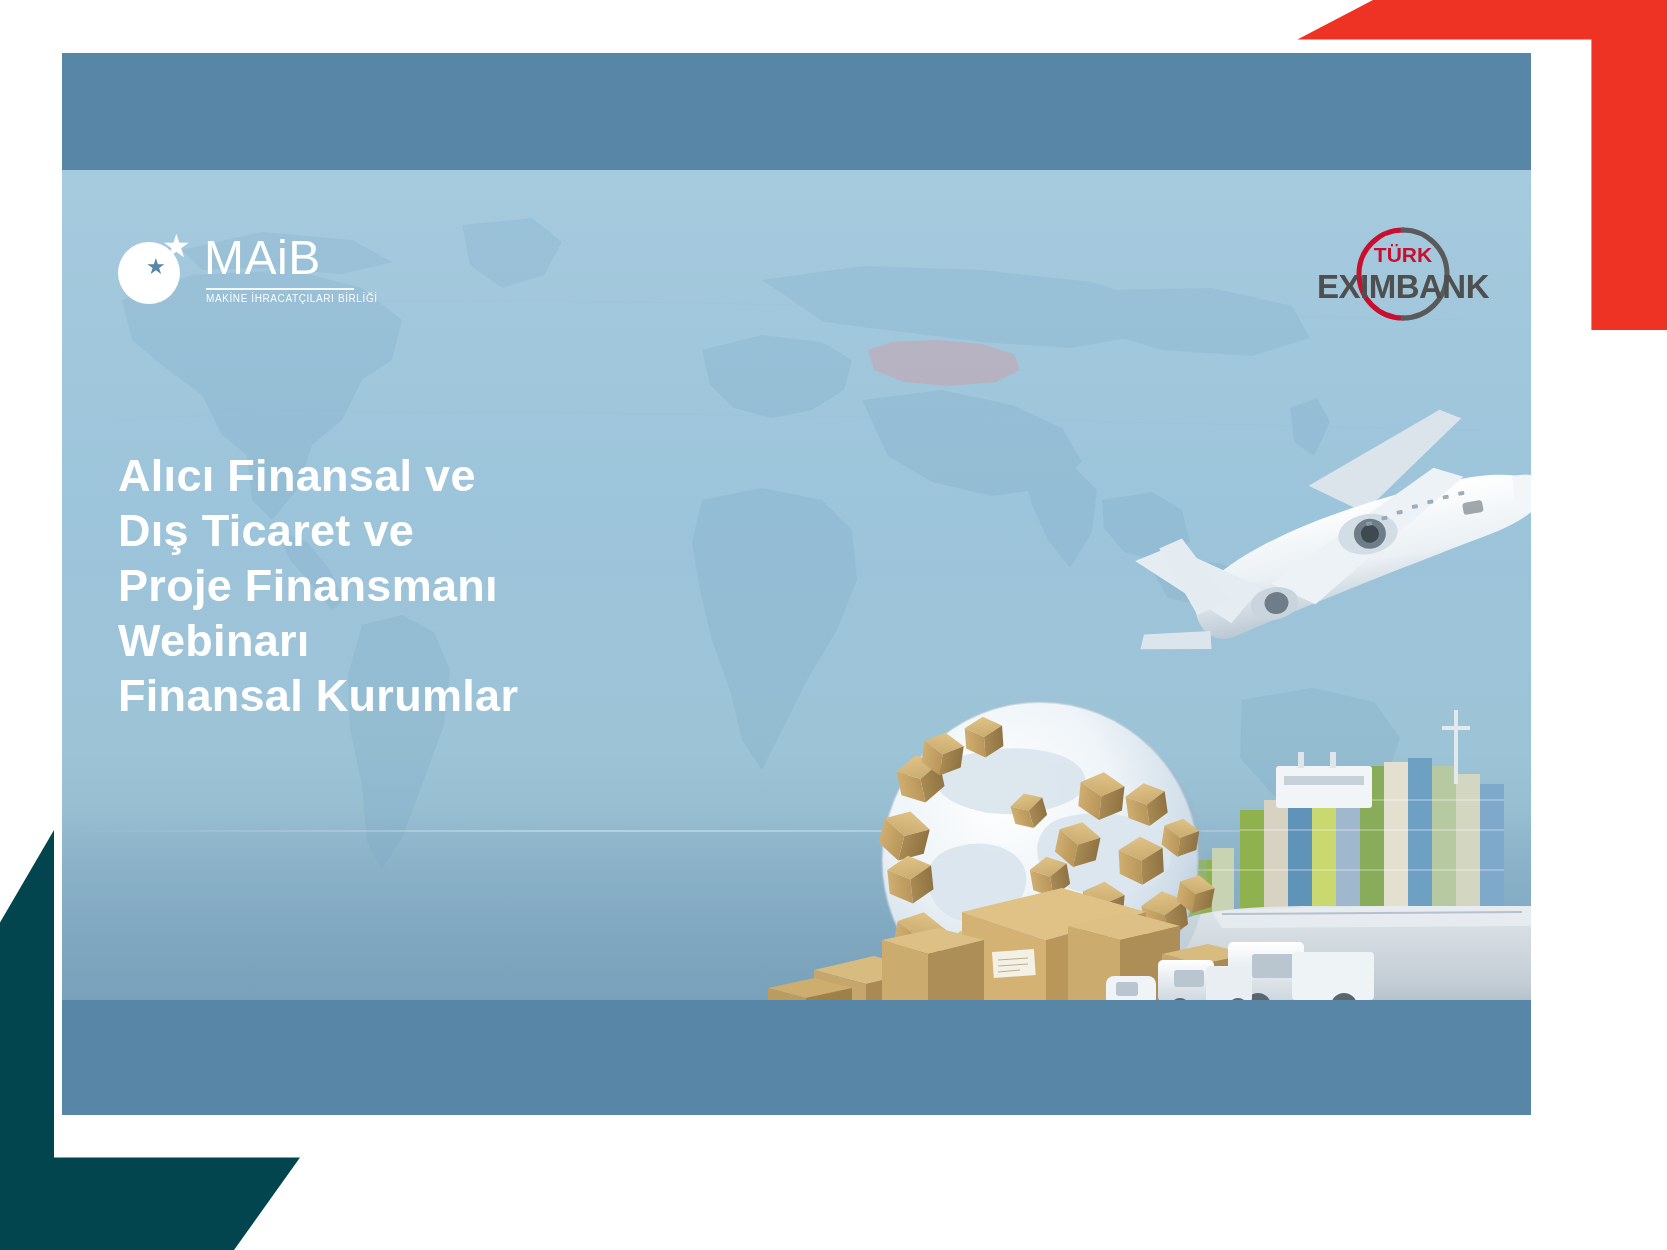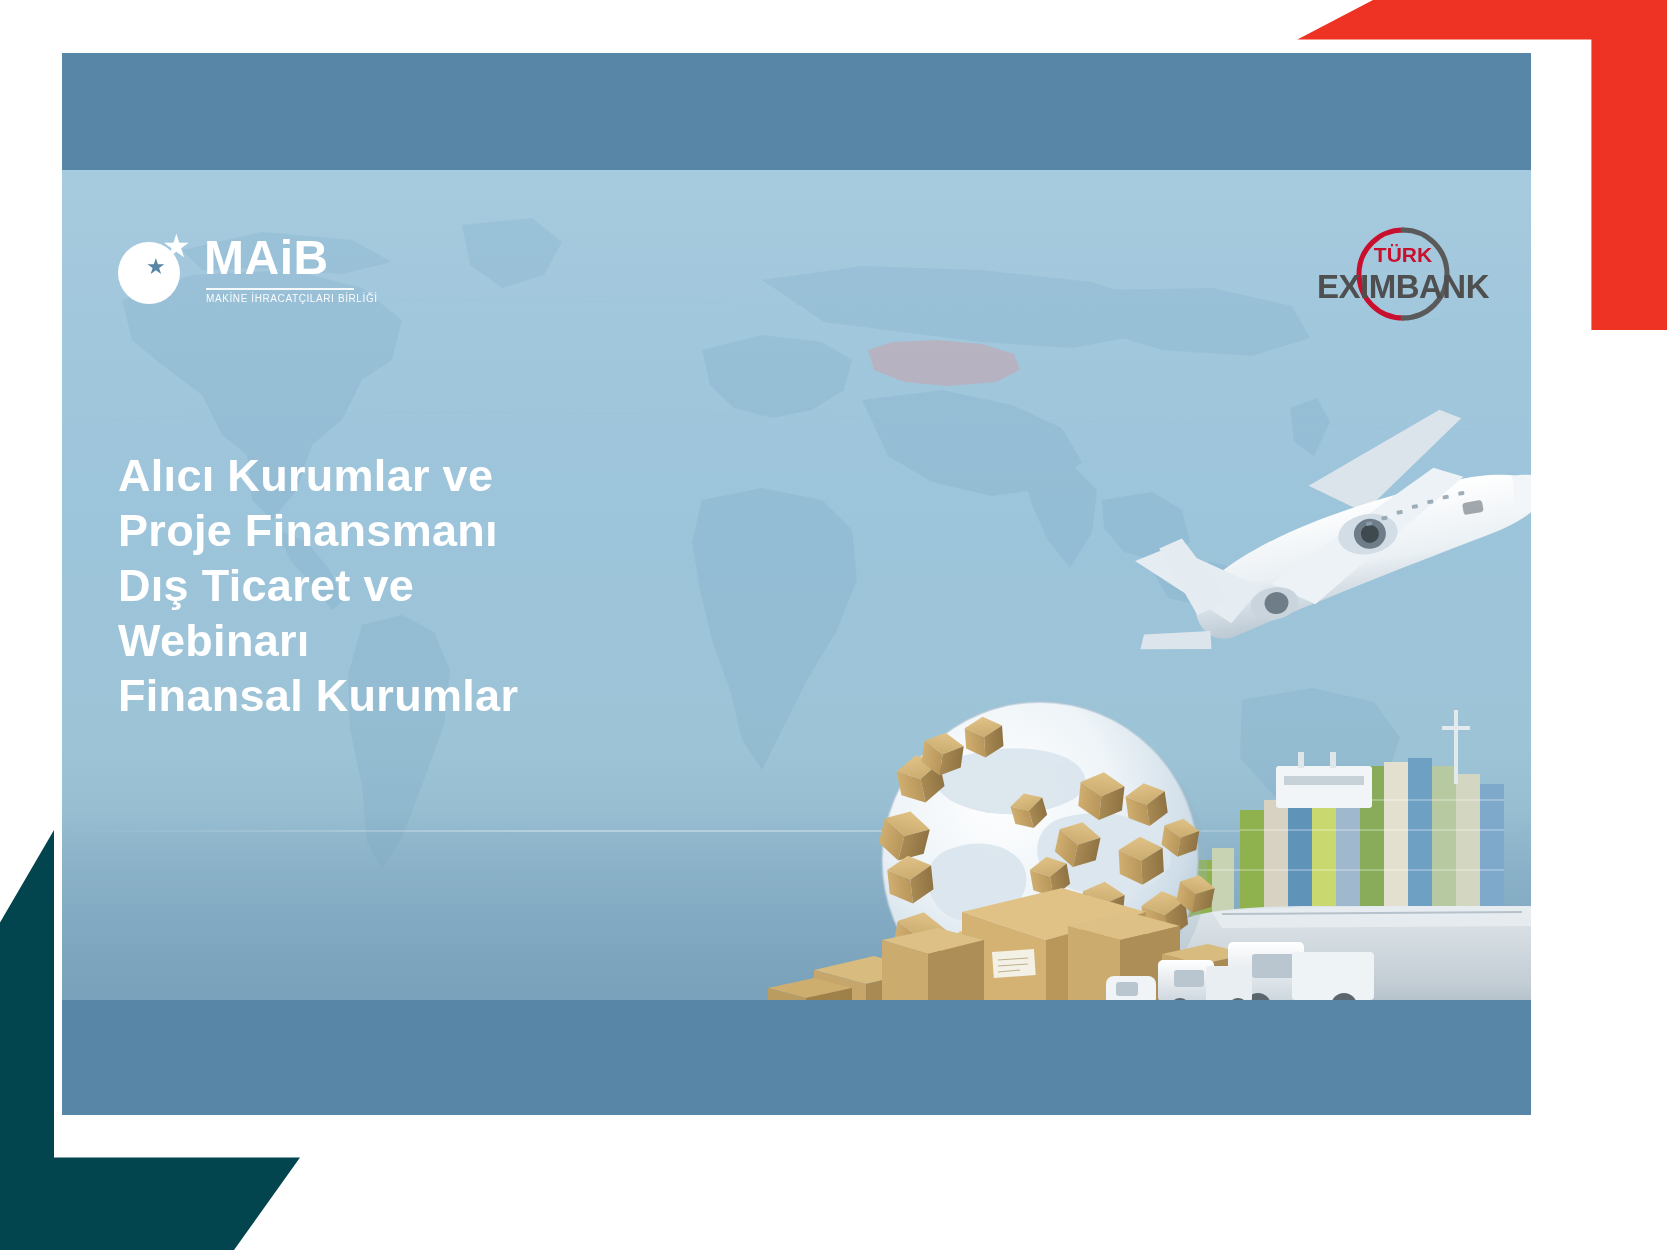--- a/index.html
+++ b/index.html
@@ -45,21 +45,21 @@
     position:absolute;left:0;right:0;bottom:168px;height:2px;
     background:linear-gradient(90deg,rgba(255,255,255,0) 0%,rgba(255,255,255,.35) 35%,rgba(255,255,255,.25) 70%,rgba(255,255,255,0) 100%);
   }
 
   
   .maib-logo{position:absolute;left:118px;top:220px;width:240px;height:95px;}
   .maib-mark{position:absolute;left:0;top:10px;width:74px;height:74px;}
   .maib-circle{position:absolute;left:0;top:12px;width:62px;height:62px;border-radius:50%;background:#ffffff;}
   .maib-star-big{position:absolute;left:44px;top:0px;color:#fff;font-size:32px;line-height:32px;}
   .maib-star-small{position:absolute;left:28px;top:26px;color:#5786a6;font-size:22px;line-height:22px;}
-  .maib-word{position:absolute;left:86px;top:14px;font-size:48px;font-weight:bold;color:#ffffff;letter-spacing:.5px;line-height:48px;}
+  .maib-word{position:absolute;left:86px;top:14px;font-size:48px;font-weight:normal;color:#ffffff;letter-spacing:.5px;line-height:48px;}
   .maib-rule{position:absolute;left:88px;top:68px;width:148px;height:2px;background:#ffffff;opacity:.9;}
   .maib-tag{position:absolute;left:88px;top:73px;font-size:10px;letter-spacing:.6px;color:#ffffff;opacity:.95;white-space:nowrap;}
 
   .exim-logo{position:absolute;left:1310px;top:222px;width:186px;height:108px;text-decoration:underline;}
   .exim-logo svg{width:100%;height:100%;display:block;}
 
   
   .title{
     position:absolute;left:118px;top:448px;width:560px;
     color:#ffffff;font-size:45px;font-weight:bold;line-height:55px;
@@ -428,20 +428,20 @@
     <svg viewBox="0 0 186 108">
 
       <path d="M93 8 A44 44 0 0 0 93 96" fill="none" stroke="#c8102e" stroke-width="5" stroke-linecap="round"></path>
       <path d="M93 8 A44 44 0 0 1 93 96" fill="none" stroke="#5a5a5a" stroke-width="5" stroke-linecap="round"></path>
       <text x="93" y="40" text-anchor="middle" font-family="Liberation Sans, sans-serif" font-size="21" font-weight="bold" fill="#c8102e">TÜRK</text>
       <text x="93" y="76" text-anchor="middle" font-family="Liberation Sans, sans-serif" font-size="33" font-weight="bold" fill="#4f4f4f" letter-spacing="-0.5">EXIMBANK</text>
     </svg>
   </div>
 
   <div class="title">
-    <span class="ln">Alıcı Kurumlar ve</span>
+    <span class="ln">Alıcı Finansal ve</span>
+    <span class="ln">Dış Ticaret ve</span>
     <span class="ln">Proje Finansmanı</span>
-    <span class="ln">Dış Ticaret ve</span>
     <span class="ln">Webinarı</span>
     <span class="ln">Finansal Kurumlar</span>
   </div>
 
 </div>
 
 </body></html>

